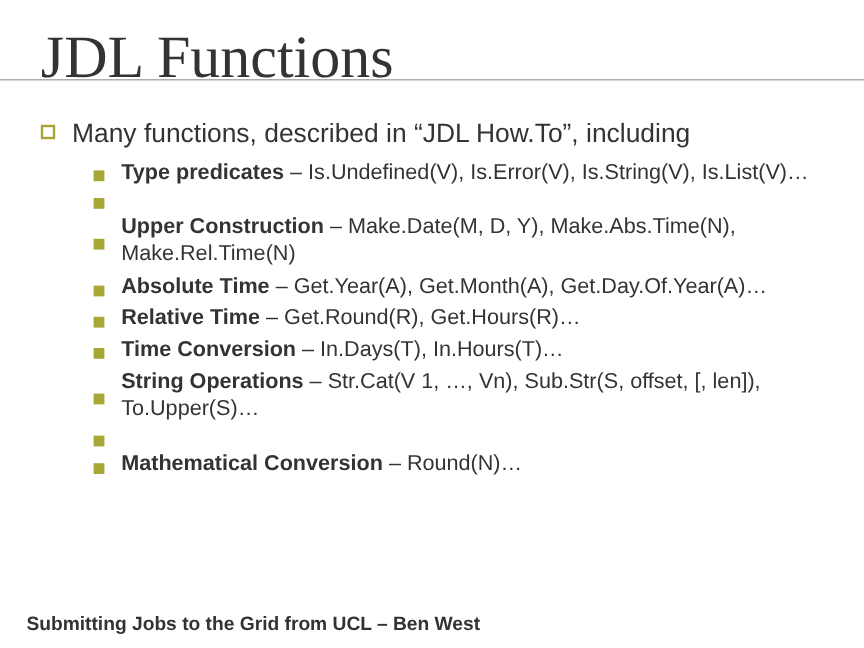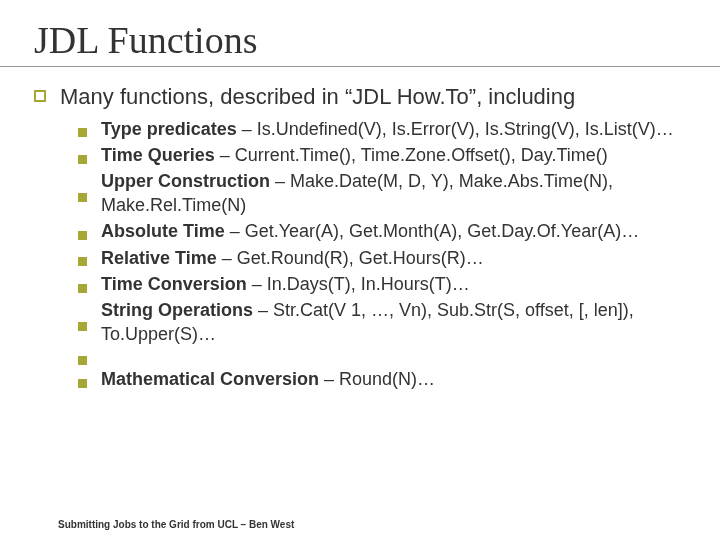--- a/index.html
+++ b/index.html
@@ -1,29 +1,29 @@
 <!DOCTYPE html>
 <html><head>
 <meta charset="utf-8">
 <style>
   * { margin: 0; padding: 0; box-sizing: border-box; }
   html, body { width: 720px; height: 540px; background: #ffffff; font-family: Verdana, Geneva, sans-serif; color: #333; }
   .slide { width: 720px; height: 540px; position: relative; padding: 18px 30px 10px 34px; }
-  .title { font-family: Garamond, "Times New Roman", serif; font-size: 38px; font-weight: 400; color: #333; padding-bottom: 4px; }
+  .title { font-family: Garamond, "Times New Roman", serif; font-size: 50px; font-weight: 400; color: #333; padding-bottom: 4px; }
   .rule { position: absolute; left: 0; right: 0; top: 66px; height: 1px; background: #999; }
   .body { margin-top: 16px; }
   .lvl1 { display: flex; align-items: flex-start; }
   .lvl1 .bullet { width: 12px; height: 12px; border: 2px solid #a7a736; margin-top: 8px; margin-right: 14px; flex: 0 0 auto; }
   .lvl1 .text { font-size: 22px; line-height: 1.35; }
   .sublist { margin-left: 44px; margin-top: 6px; }
   .lvl2 { display: flex; align-items: center; margin-bottom: 3px; }
   .lvl2 .sq { width: 9px; height: 9px; background: #a7a736; margin-top: 7px; margin-right: 14px; flex: 0 0 auto; }
   .lvl2 .t { font-size: 18px; line-height: 1.3; }
   .lvl2 .t b { font-weight: 700; }
-  .footer { position: absolute; left: 22px; bottom: 10px; font-size: 10px; font-weight: 700; color: #333; margin-left: 36px; }
+  .footer { position: absolute; left: 22px; bottom: 10px; font-size: 16px; font-weight: 700; color: #333; }
 </style>
 </head>
 <body>
 
 <div class="slide">
   <div class="title">JDL Functions</div>
   <div class="rule"></div>
 
   <div class="body">
     <div class="lvl1">
@@ -31,21 +31,20 @@
       <span class="text">Many functions, described in “JDL How.To”, including</span>
     </div>
 
     <div class="sublist">
       <div class="lvl2">
         <span class="sq"></span>
         <span class="t"><b>Type predicates</b><span> – Is.Undefined(V), Is.Error(V), Is.String(V), Is.List(V)…</span></span>
       </div>
       <div class="lvl2">
         <span class="sq"></span>
-        <span class="t"><b>Time Queries</b><span> – Current.Time(), Time.Zone.Offset(), Day.Time()</span></span>
       </div>
       <div class="lvl2">
         <span class="sq"></span>
         <span class="t"><b>Upper Construction</b><span> – Make.Date(M, D, Y), Make.Abs.Time(N), Make.Rel.Time(N)</span></span>
       </div>
       <div class="lvl2">
         <span class="sq"></span>
         <span class="t"><b>Absolute Time</b><span> – Get.Year(A), Get.Month(A), Get.Day.Of.Year(A)…</span></span>
       </div>
       <div class="lvl2">

